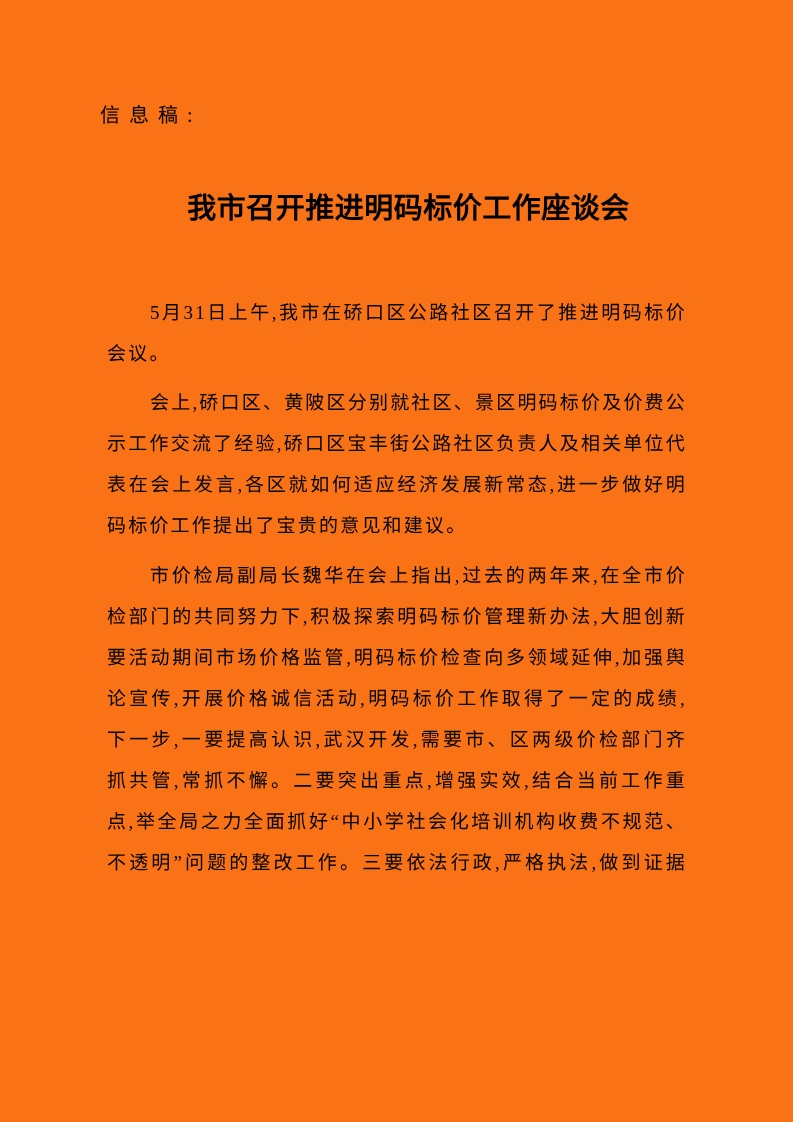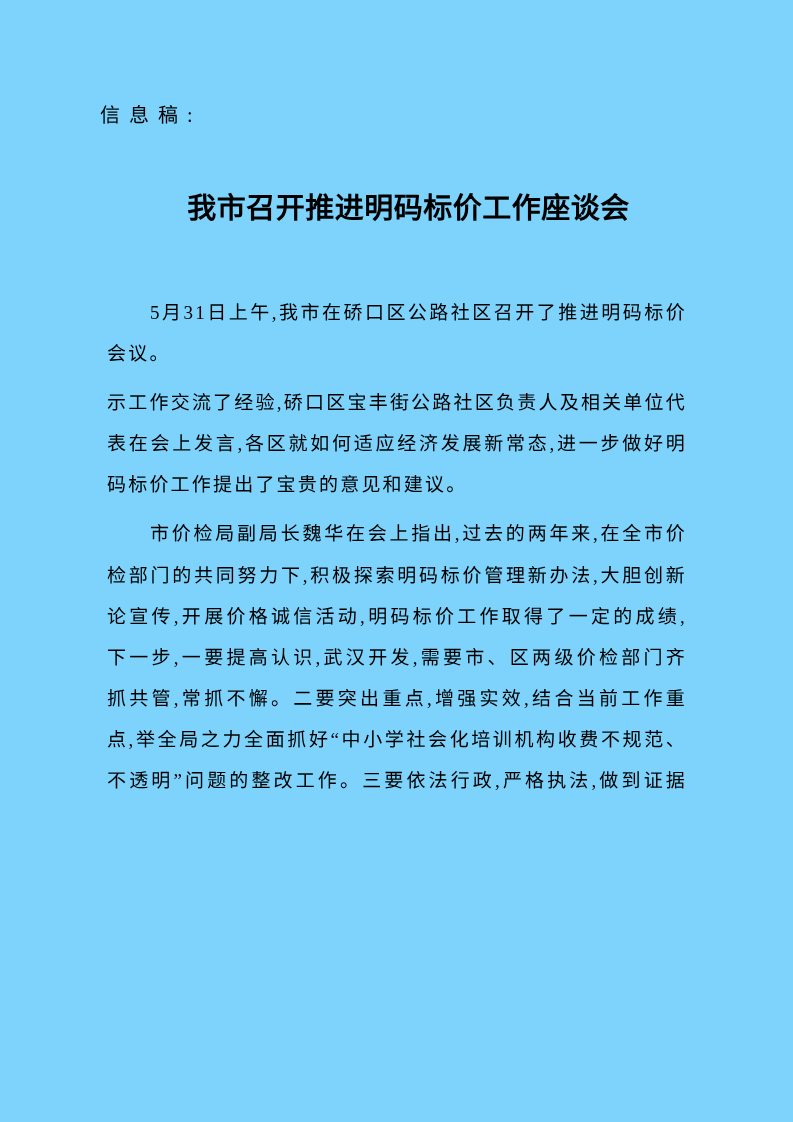--- a/index.html
+++ b/index.html
@@ -2,21 +2,21 @@
 <html lang="zh-CN"><head>
 <meta charset="utf-8">
 <style>
   * { margin: 0; padding: 0; box-sizing: border-box; }
   html, body { background: #ffffff; }
   .page {
     position: relative;
     width: 793px;
     height: 1122px;
     margin: 0 auto;
-    background: #7dd3fc;
+    background: #f97316;
     color: #000000;
     font-family: "Liberation Serif", "DejaVu Serif", serif;
     overflow: hidden;
   }
   .doc-label {
     position: absolute;
     left: 100px;
     top: 102px;
     font-size: 20px;
     line-height: 26px;
@@ -61,27 +61,29 @@
   <div class="doc-label">信息稿:</div>
 
   <h1 class="doc-title">我市召开推进明码标价工作座谈会</h1>
 
   <div class="doc-body">
       <div class="para">
         <div class="line first">5月31日上午,我市在硚口区公路社区召开了推进明码标价</div>
         <div class="line plast">会议。</div>
       </div>
       <div class="para">
+        <div class="line first">会上,硚口区、黄陂区分别就社区、景区明码标价及价费公</div>
         <div class="line">示工作交流了经验,硚口区宝丰街公路社区负责人及相关单位代</div>
         <div class="line">表在会上发言,各区就如何适应经济发展新常态,进一步做好明</div>
         <div class="line plast">码标价工作提出了宝贵的意见和建议。</div>
       </div>
       <div class="para">
         <div class="line first">市价检局副局长魏华在会上指出,过去的两年来,在全市价</div>
         <div class="line">检部门的共同努力下,积极探索明码标价管理新办法,大胆创新</div>
+        <div class="line">要活动期间市场价格监管,明码标价检查向多领域延伸,加强舆</div>
         <div class="line">论宣传,开展价格诚信活动,明码标价工作取得了一定的成绩,</div>
         <div class="line">下一步,一要提高认识,武汉开发,需要市、区两级价检部门齐</div>
         <div class="line">抓共管,常抓不懈。二要突出重点,增强实效,结合当前工作重</div>
         <div class="line">点,举全局之力全面抓好“中小学社会化培训机构收费不规范、</div>
         <div class="line">不透明”问题的整改工作。三要依法行政,严格执法,做到证据</div>
       </div>
     </div>
 </div>
 
 </body></html>

